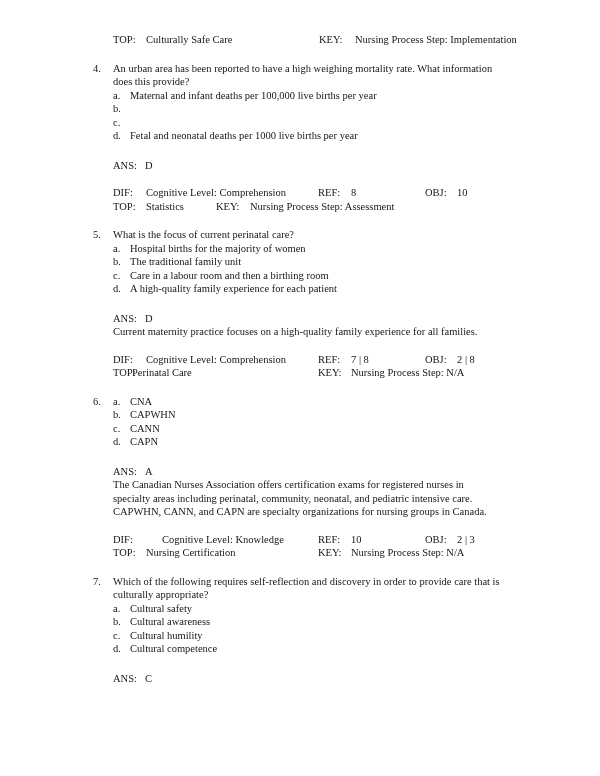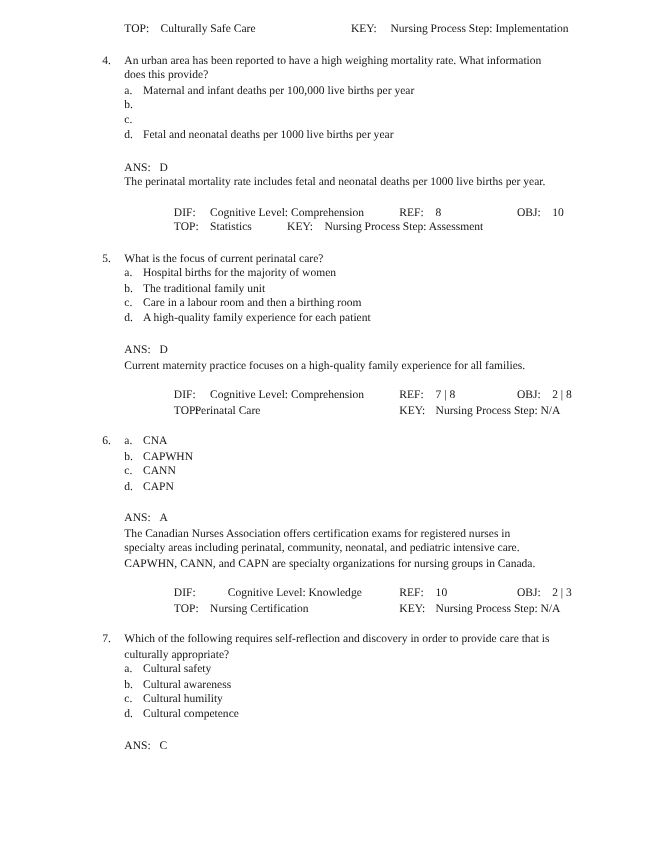--- a/index.html
+++ b/index.html
@@ -8,40 +8,40 @@
     width: 600px; height: 776px;
     font-family: "Liberation Serif", "DejaVu Serif", serif;
   }
   .page {
     position: relative;
     width: 600px; height: 776px;
     background: #ffffff;
     color: #161616;
     font-size: 10.5px;
     line-height: 13.5px;
-    padding: 20px 30px 0 93px;
+    padding: 33px 30px 0 93px;
     overflow: hidden;
   }
   .line { position: relative; height: 13.5px; }
   .abs  { position: absolute; top: 0; white-space: nowrap; }
 
   .question { display: flex; margin-top: 15px; }
   .qnum  { width: 20px; flex: none; }
   .qbody { width: 450px; flex: none; }
 
   .stem { white-space: pre; }
   .opt  { display: flex; }
   .ol   { width: 17px; flex: none; }
   .ot   { white-space: nowrap; }
 
   .ans  { margin-top: 16px; }
   .al   { display: inline-block; width: 32px; }
   .rat  { white-space: pre; }
 
-  .meta { margin-top: 14px; margin-left: 45px; }
+  .meta { margin-top: 14px; }
   .mrow { position: relative; height: 13.5px; }
 </style>
 </head>
 <body>
 
 <div class="page">
 
   <div class="line">
     <span class="abs" style="left:20px">TOP:</span>
     <span class="abs" style="left:53px">Culturally Safe Care</span>
@@ -64,21 +64,20 @@
       <div class="opt">
         <span class="ol">c.</span>
       </div>
       <div class="opt">
         <span class="ol">d.</span>
         <span class="ot">Fetal and neonatal deaths per 1000 live births per year</span>
       </div>
       <div class="ans">
         <span class="al">ANS:</span><span>D</span>
       </div>
-      <div class="rat">The perinatal mortality rate includes fetal and neonatal deaths per 1000 live births per year.</div>
       <div class="meta">
         <div class="mrow">
           <span class="abs" style="left:0">DIF:</span>
           <span class="abs" style="left:33px">Cognitive Level: Comprehension</span>
           <span class="abs" style="left:205px">REF:</span>
           <span class="abs" style="left:238px">8</span>
           <span class="abs" style="left:312px">OBJ:</span>
           <span class="abs" style="left:344px">10</span>
         </div>
         <div class="mrow">

